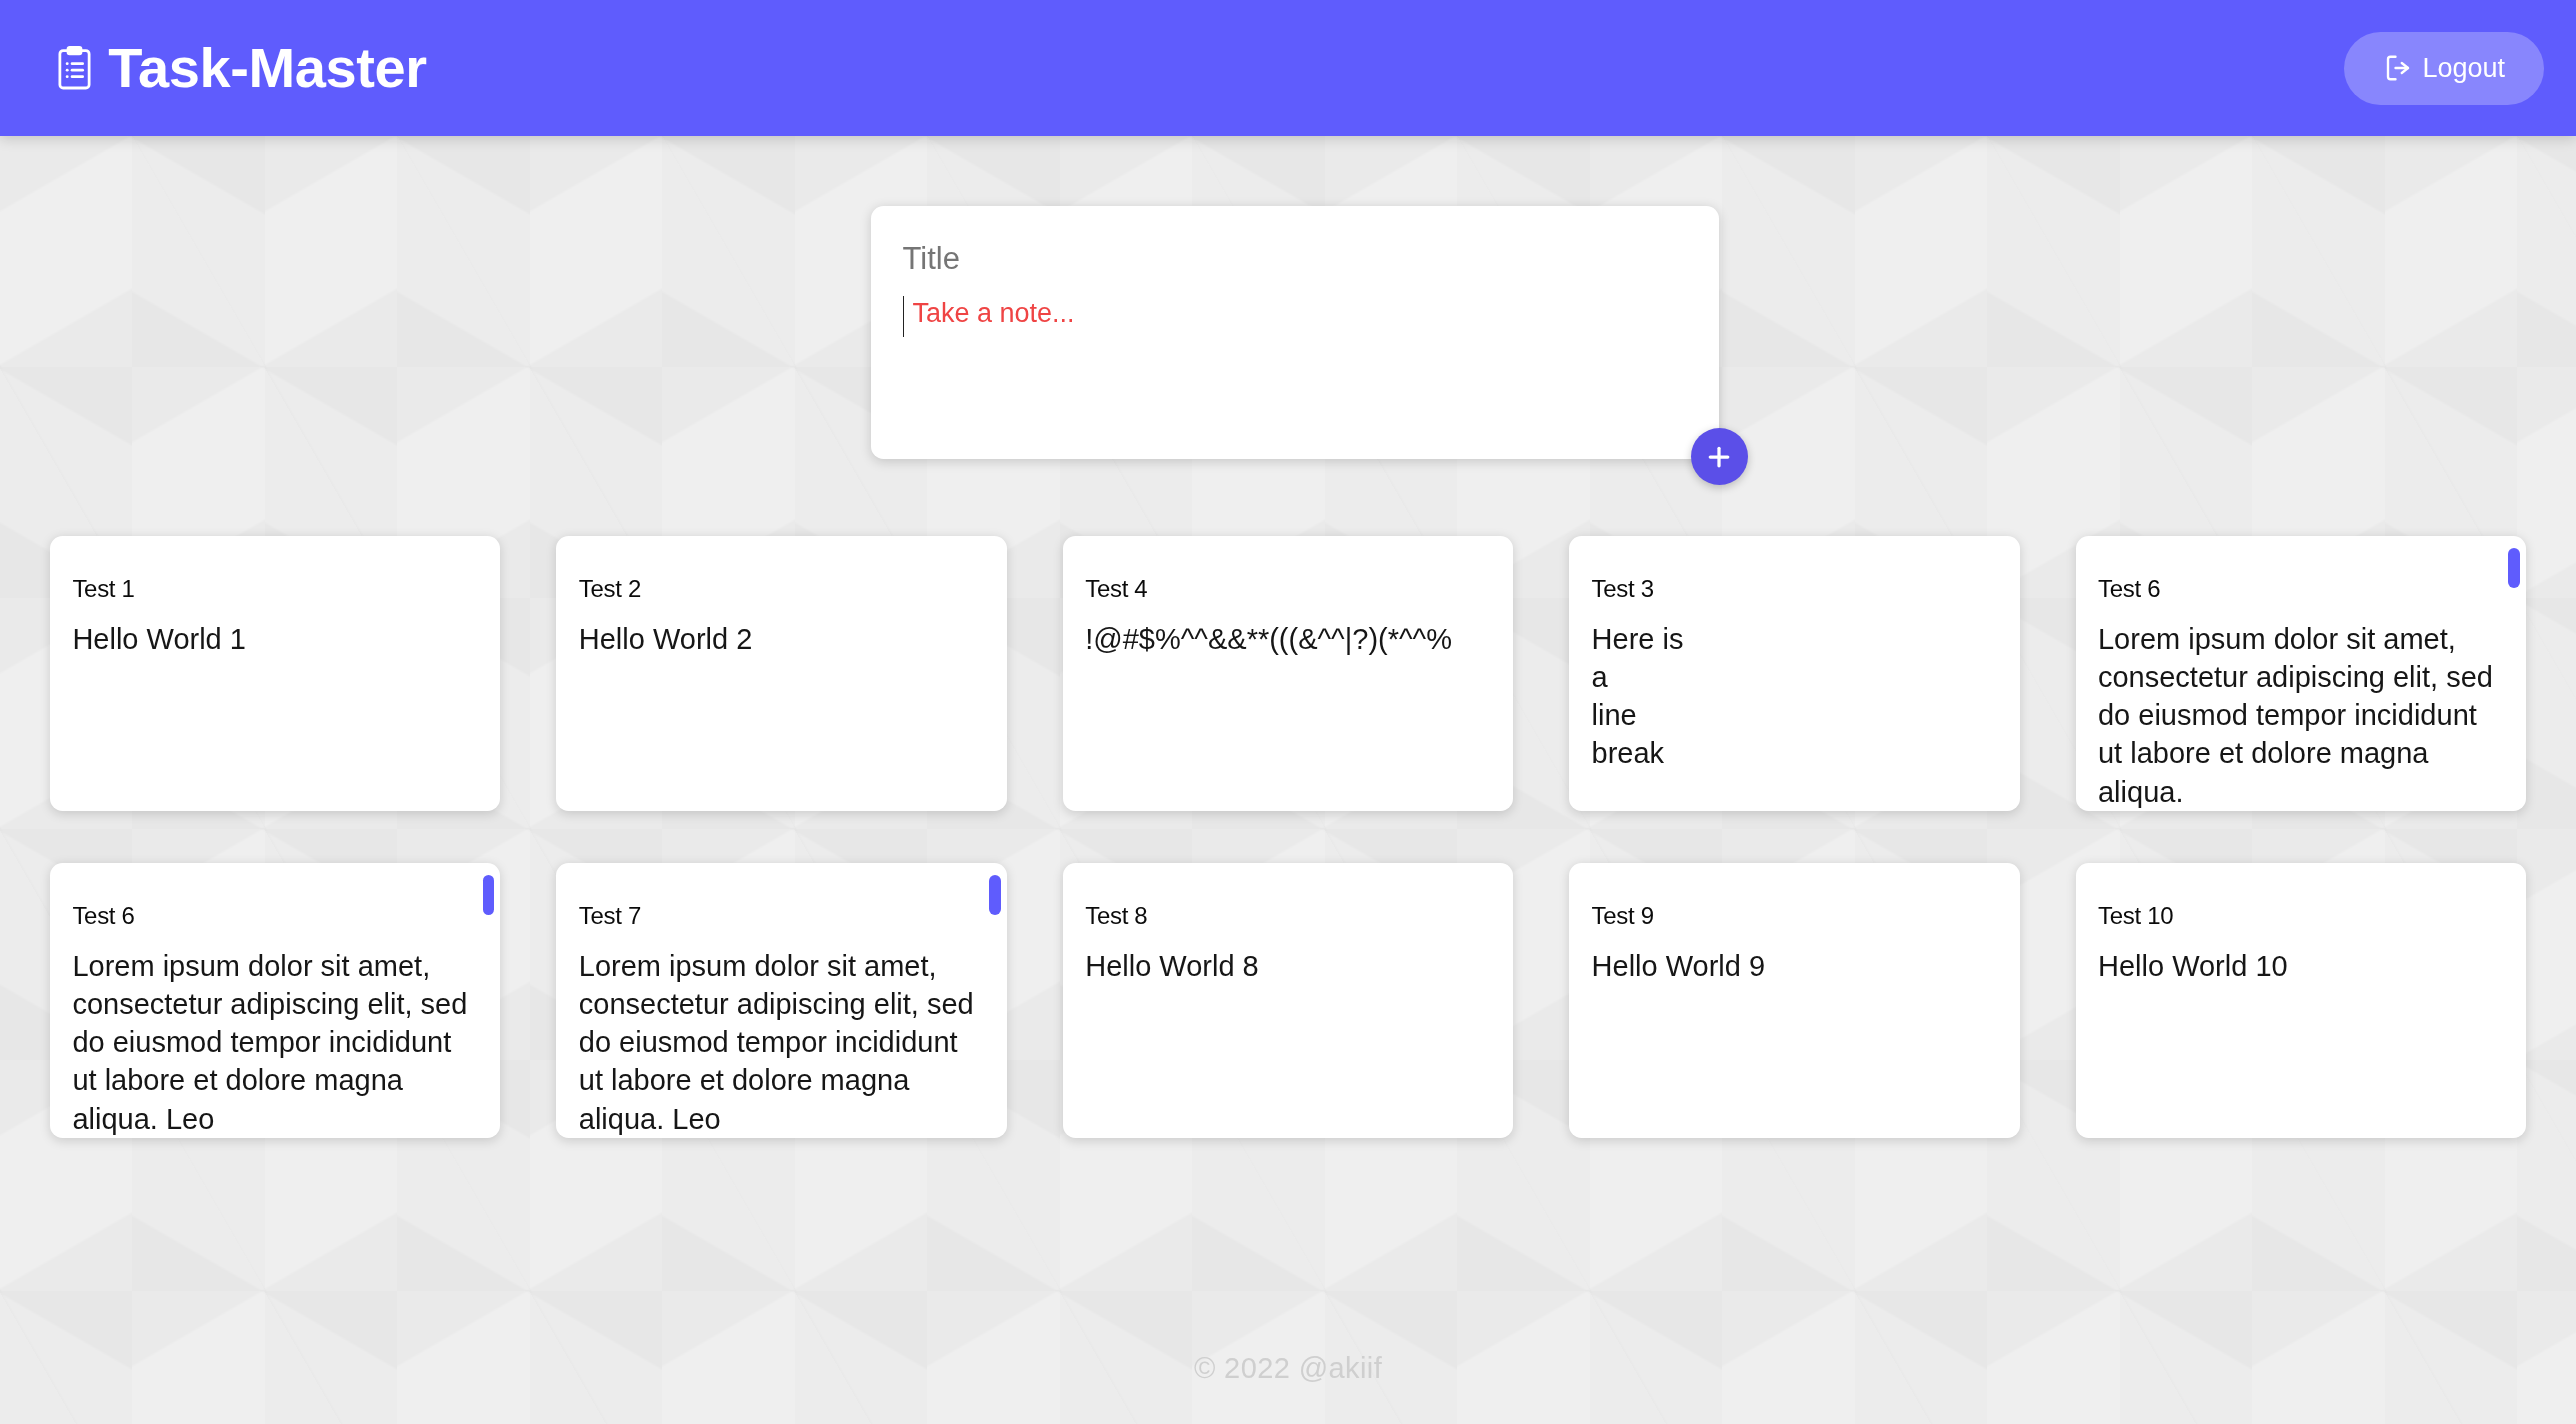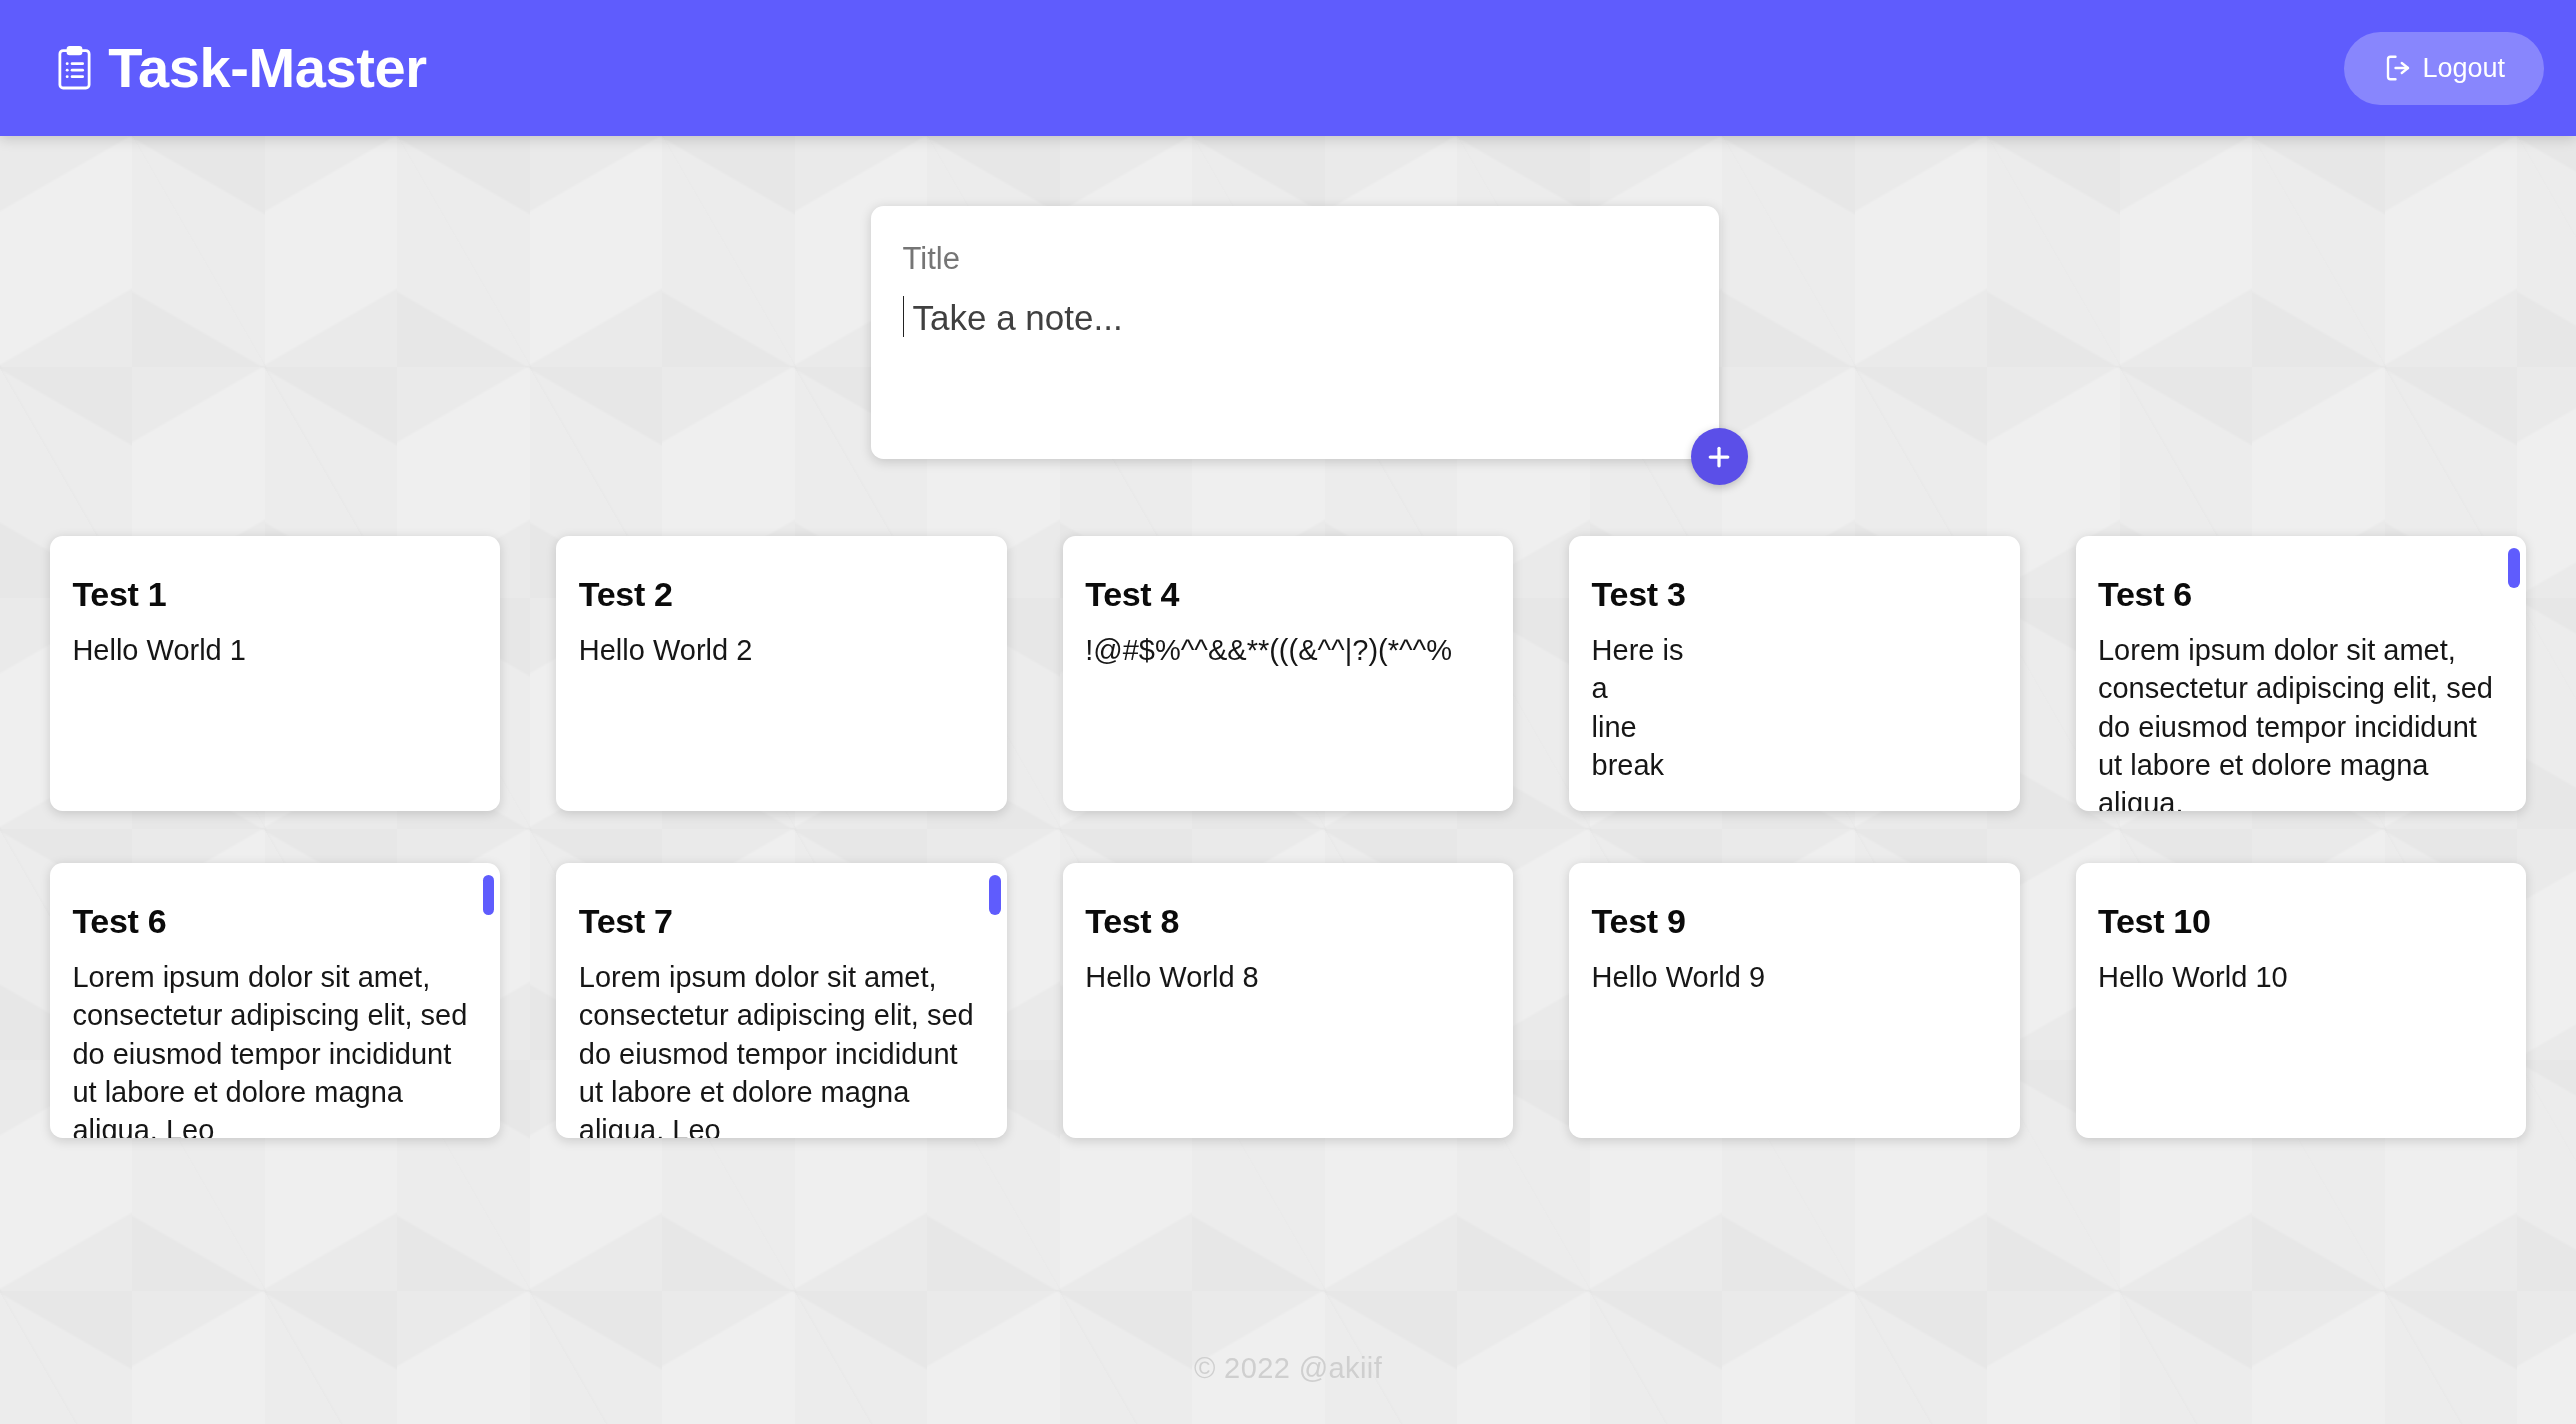--- a/index.html
+++ b/index.html
@@ -111,22 +111,22 @@
   .composer-title {
     font-size: 31px;
     color: #757575;
     line-height: 1.1;
     padding-bottom: 23px;
     user-select: none;
   }
 
   .composer-note {
     position: relative;
-    font-size: 35px;
-    color: #404040;
+    font-size: 27px;
+    color: #ef4444;
     line-height: 1.1;
     padding-left: 10px;
   }
 
   .caret {
     position: absolute;
     left: 0;
     top: -3.6px;
     width: 1.8px;
     height: 41px;
@@ -166,22 +166,22 @@
     position: relative;
     background: #ffffff;
     border-radius: 12.5px;
     box-shadow: 0 2.7px 10.7px rgba(0,0,0,0.15);
     height: 275px;
     padding: 39px 25px 19.7px 22.4px;
     overflow: hidden;
   }
 
   .note-title {
-    font-size: 34px;
-    font-weight: bold;
+    font-size: 24px;
+    font-weight: normal;
     color: #0b0b0b;
     line-height: 1.15;
     margin-bottom: 17px;
     letter-spacing: -0.3px;
   }
 
   .note-body {
     font-size: 29px;
     color: #161616;
     line-height: 1.32;

